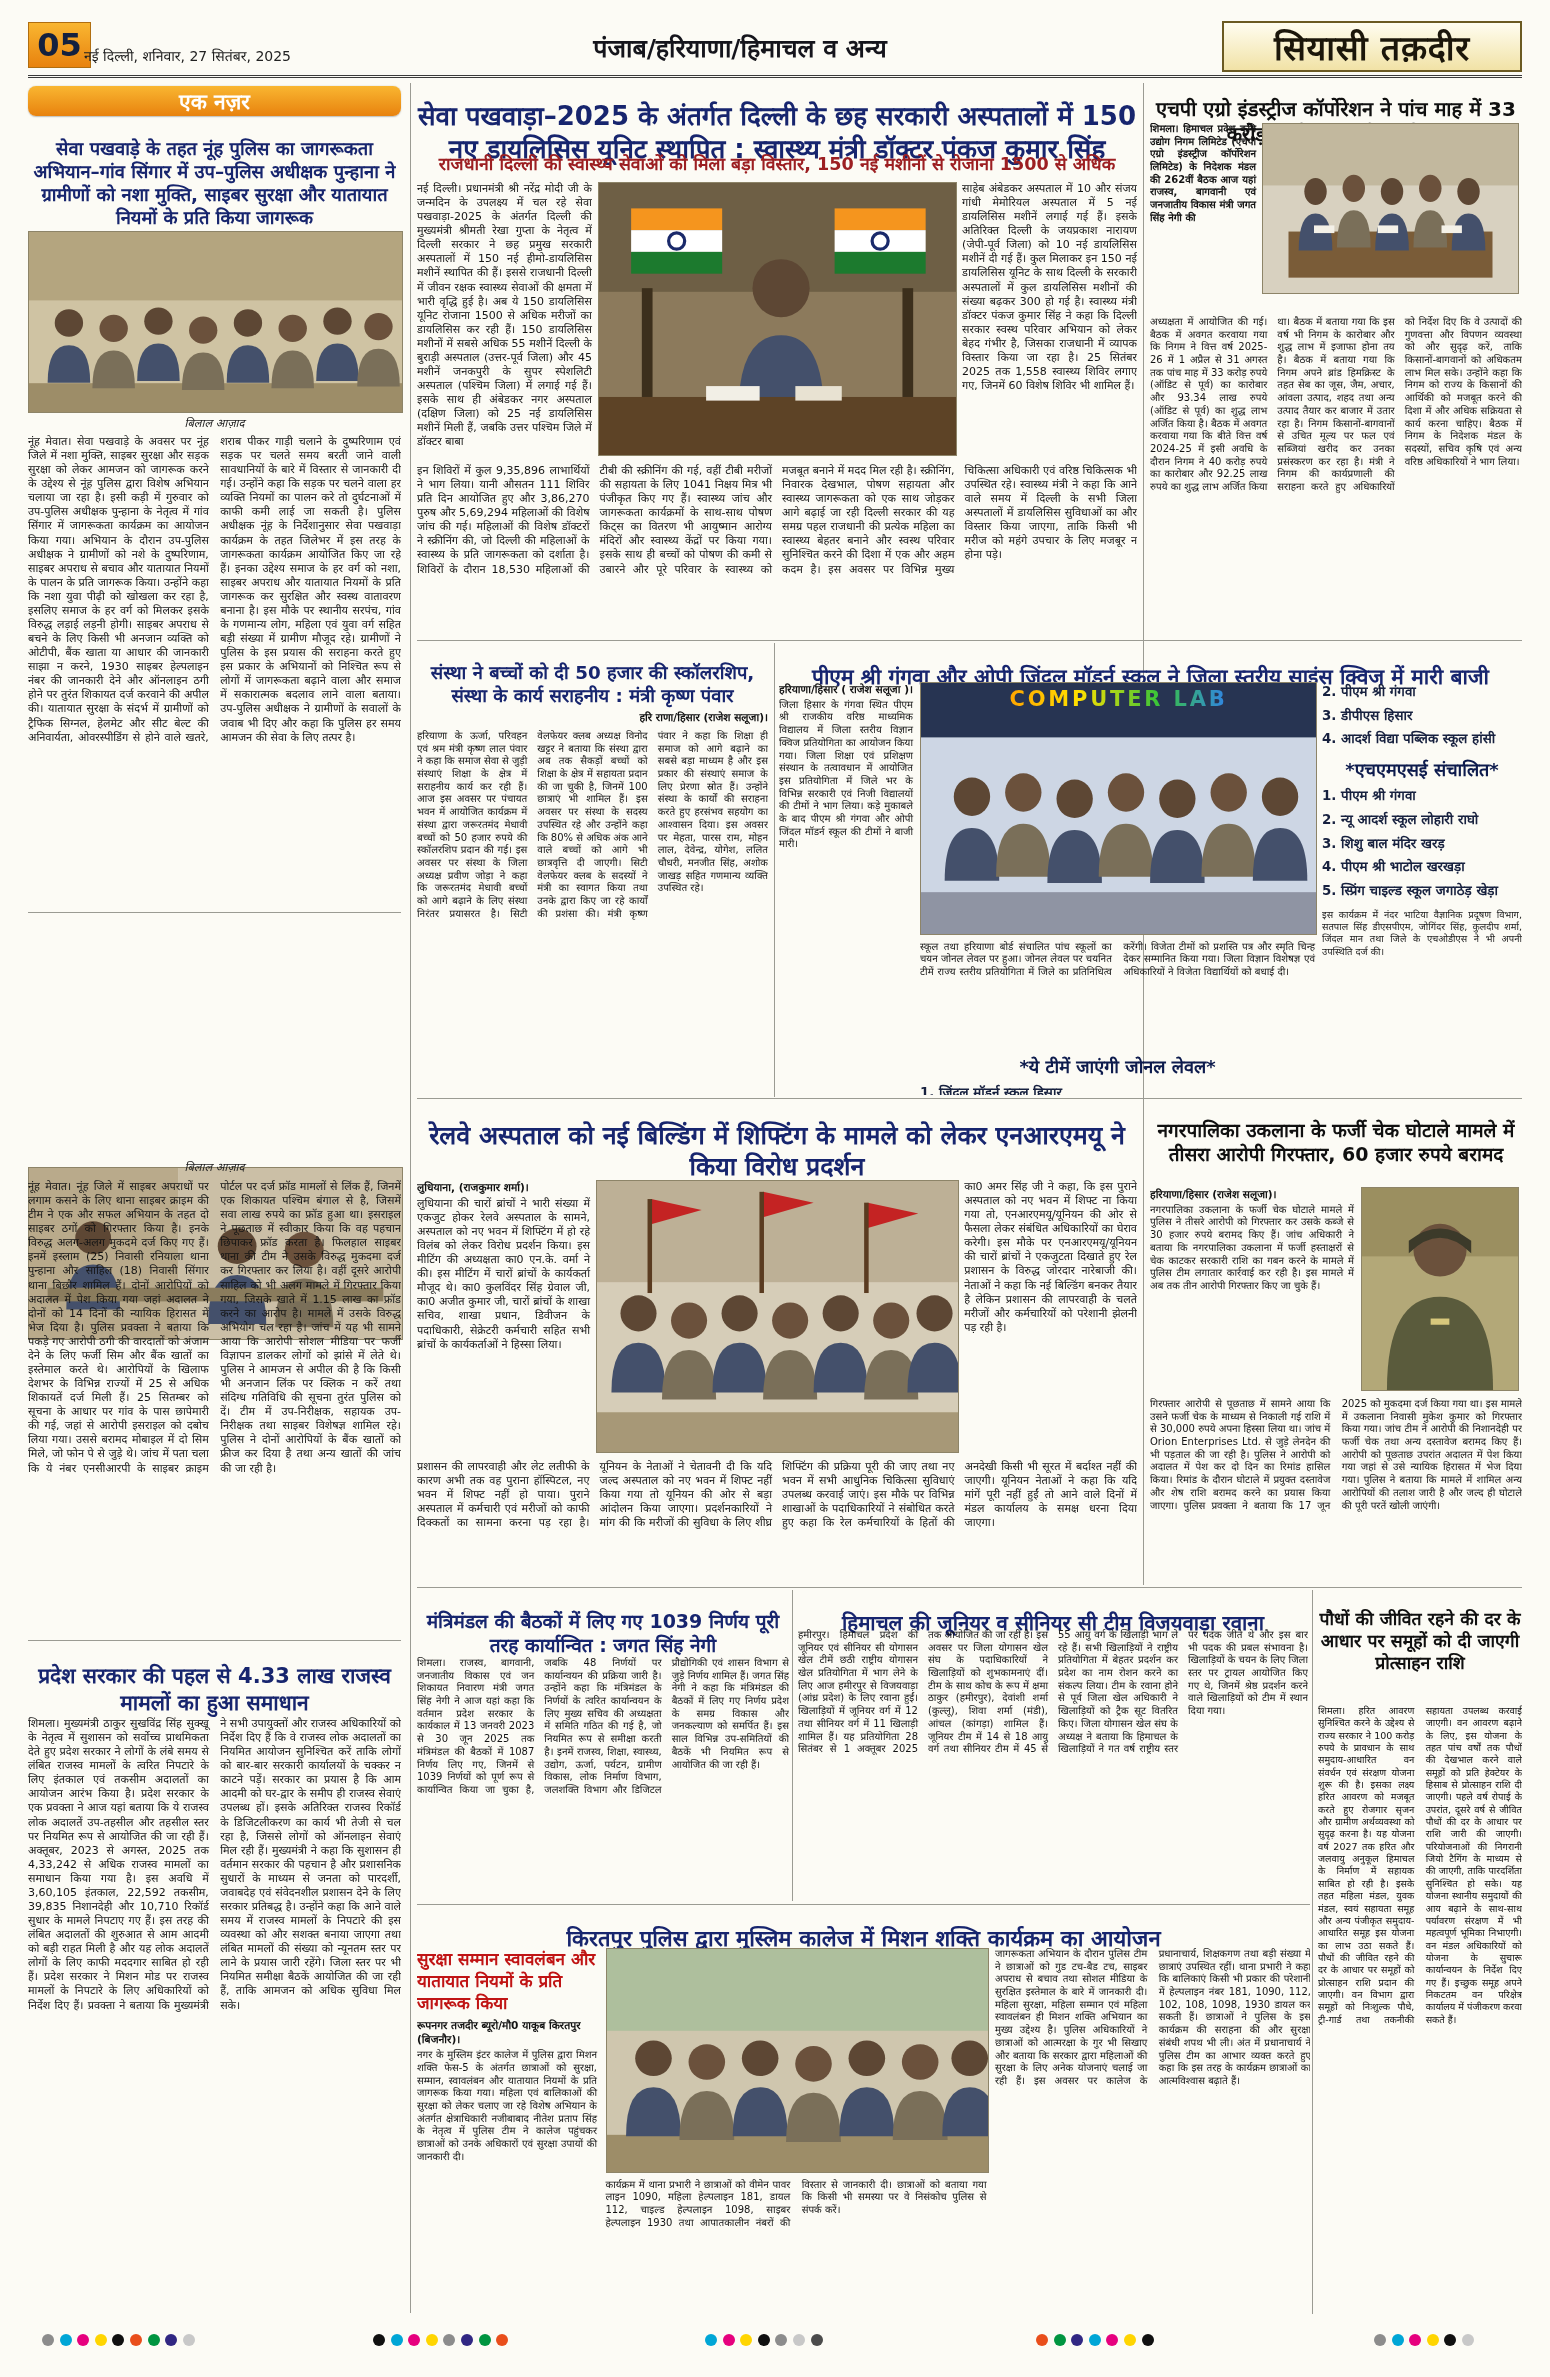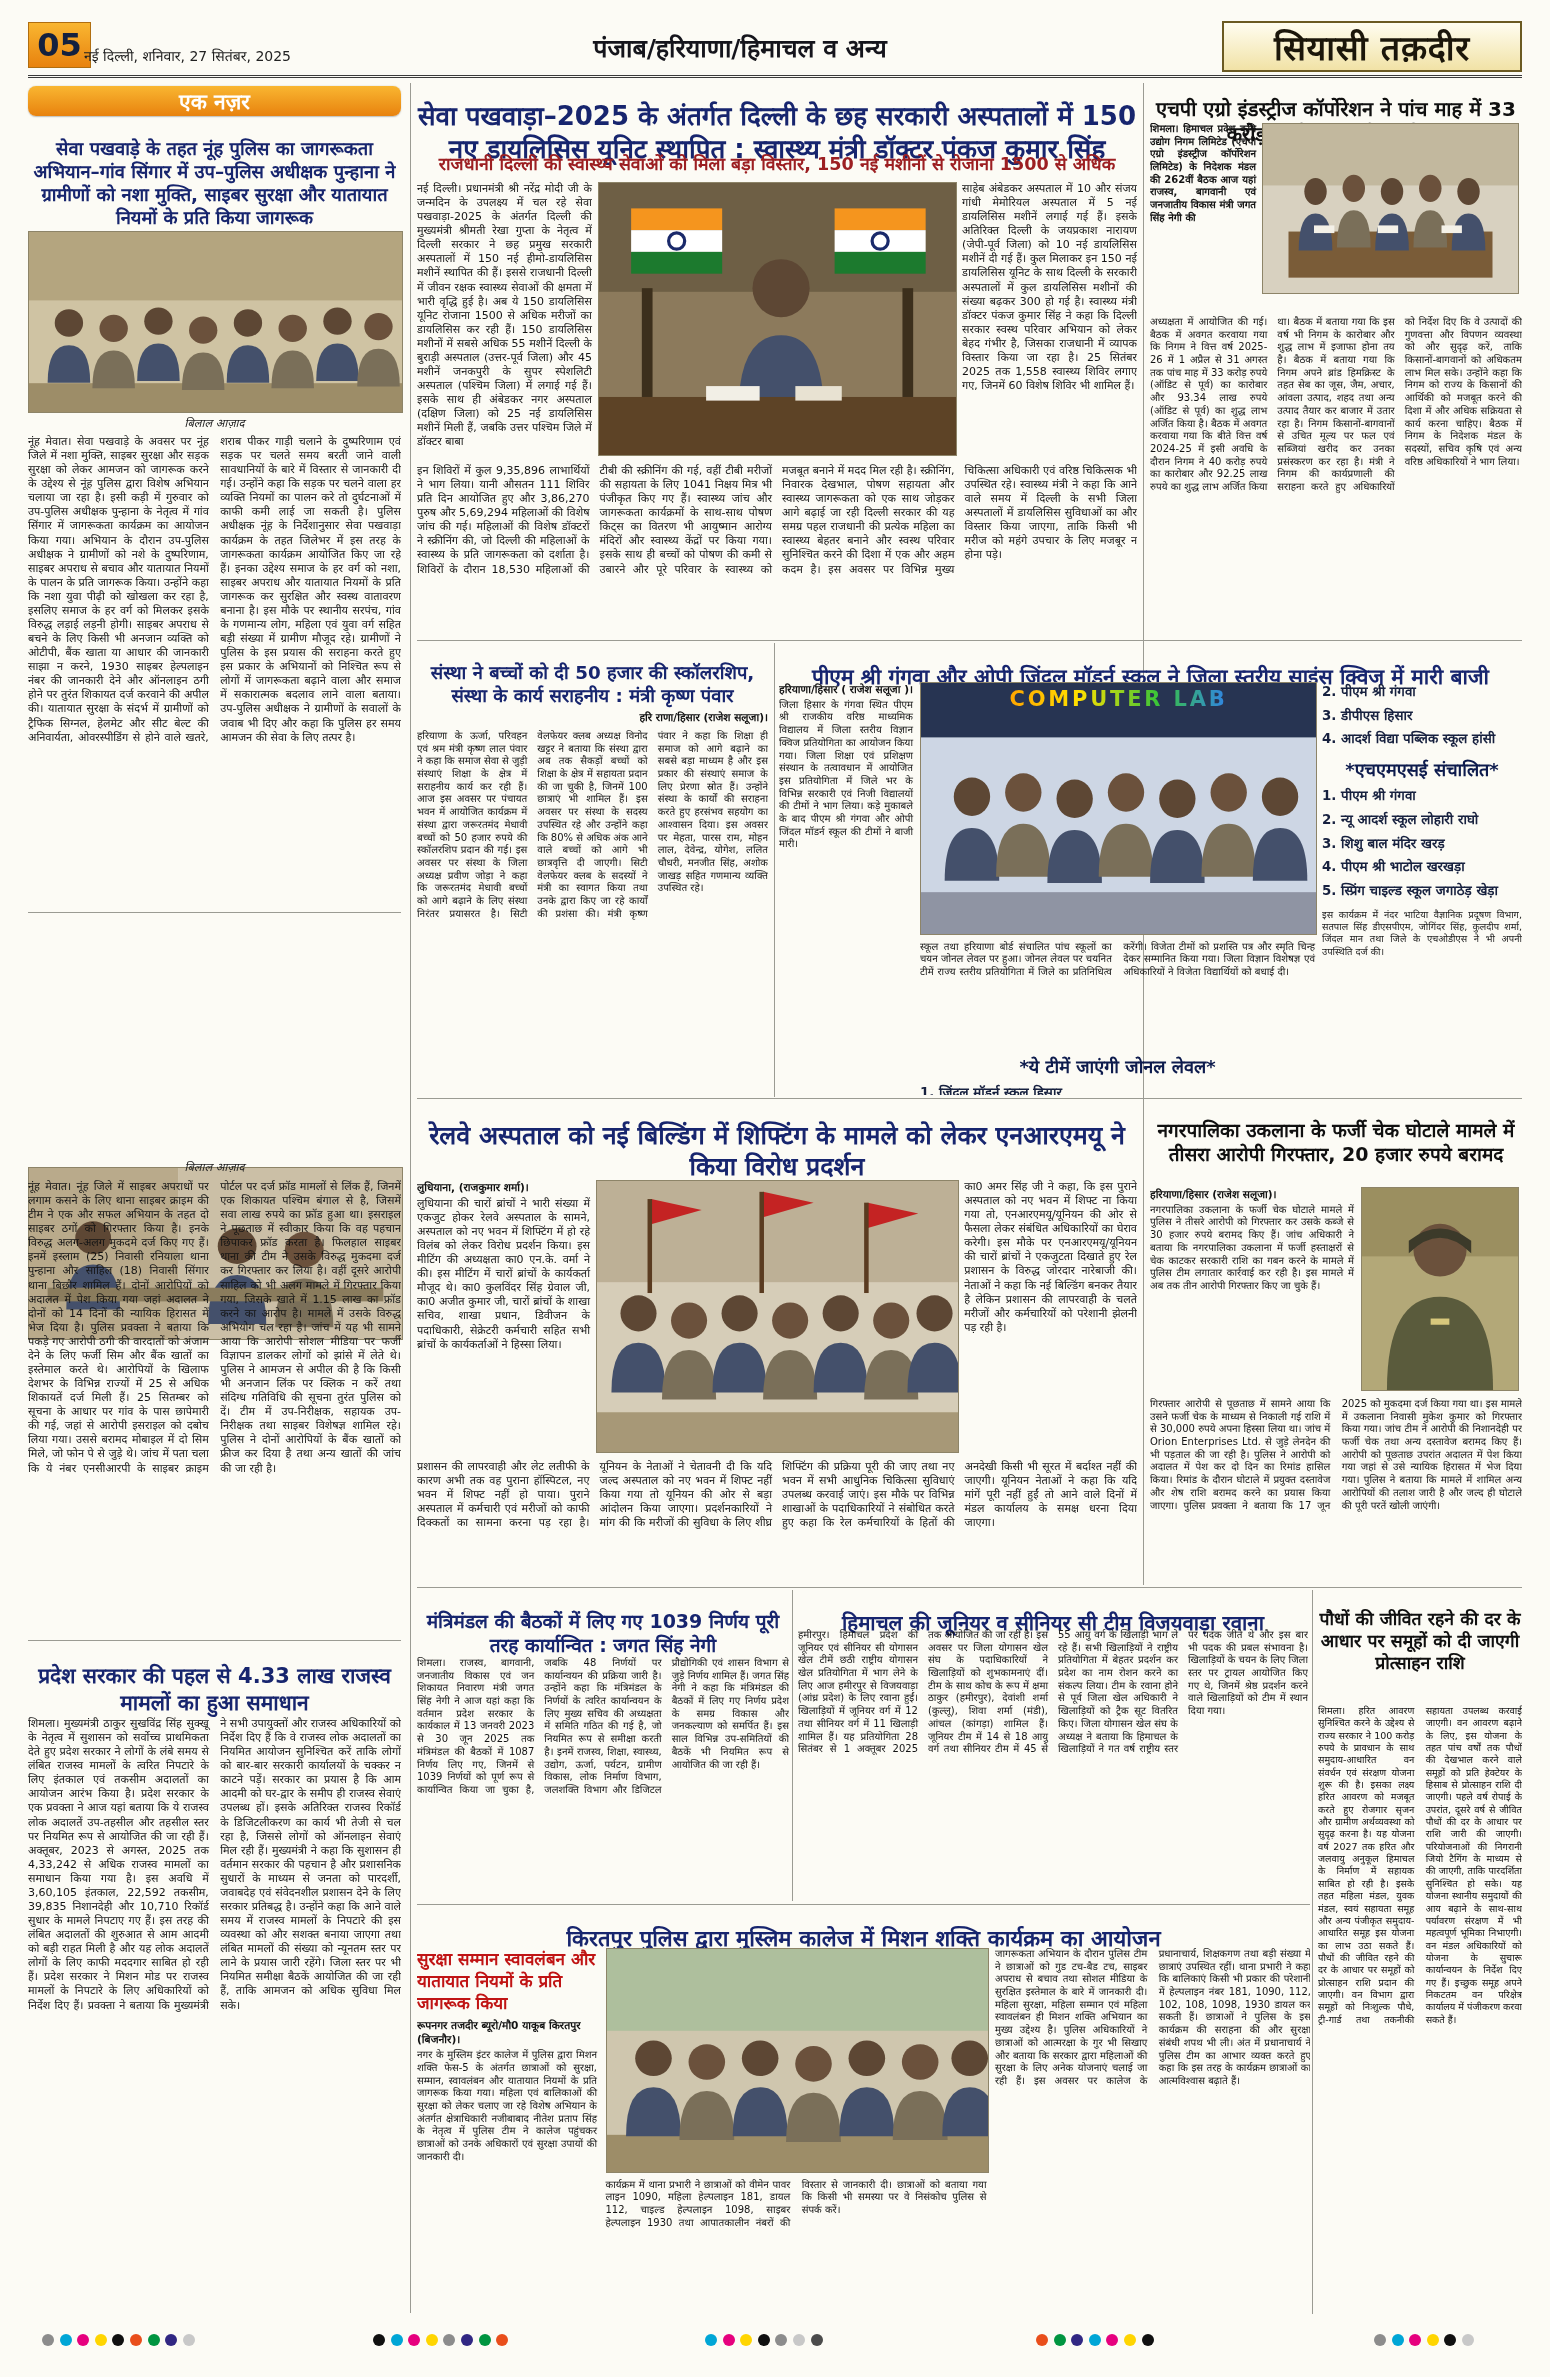--- a/index.html
+++ b/index.html
@@ -264,21 +264,21 @@
           <use href="#person" transform="translate(172,62) scale(1.25)"></use>
           <rect y="128" width="200" height="22" fill="#a79877"></rect>
         </svg>
       </figure>
       <div class="body-txt" style="width:173px;">का0 अमर सिंह जी ने कहा, कि इस पुराने अस्पताल को नए भवन में शिफ्ट ना किया गया तो, एनआरएमयू/यूनियन की ओर से फैसला लेकर संबंधित अधिकारियों का घेराव करेगी। इस मौके पर एनआरएमयू/यूनियन की चारों ब्रांचों ने एकजुटता दिखाते हुए रेल प्रशासन के विरुद्ध जोरदार नारेबाजी की। नेताओं ने कहा कि नई बिल्डिंग बनकर तैयार है लेकिन प्रशासन की लापरवाही के चलते मरीजों और कर्मचारियों को परेशानी झेलनी पड़ रही है।</div>
     </div>
     <div class="abs body-txt cols4" style="left:417px;top:1460px;width:720px;height:121px;">प्रशासन की लापरवाही और लेट लतीफी के कारण अभी तक वह पुराना हॉस्पिटल, नए भवन में शिफ्ट नहीं हो पाया। पुराने अस्पताल में कर्मचारी एवं मरीजों को काफी दिक्कतों का सामना करना पड़ रहा है। यूनियन के नेताओं ने चेतावनी दी कि यदि जल्द अस्पताल को नए भवन में शिफ्ट नहीं किया गया तो यूनियन की ओर से बड़ा आंदोलन किया जाएगा। प्रदर्शनकारियों ने मांग की कि मरीजों की सुविधा के लिए शीघ्र शिफ्टिंग की प्रक्रिया पूरी की जाए तथा नए भवन में सभी आधुनिक चिकित्सा सुविधाएं उपलब्ध करवाई जाएं। इस मौके पर विभिन्न शाखाओं के पदाधिकारियों ने संबोधित करते हुए कहा कि रेल कर्मचारियों के हितों की अनदेखी किसी भी सूरत में बर्दाश्त नहीं की जाएगी। यूनियन नेताओं ने कहा कि यदि मांगें पूरी नहीं हुईं तो आने वाले दिनों में मंडल कार्यालय के समक्ष धरना दिया जाएगा।</div>
   </section>
 
   <section>
-    <h2 class="abs headline blk ctr" style="left:1150px;top:1103px;width:372px;height:79px;font-size:19px;">नगरपालिका उकलाना के फर्जी चेक घोटाले मामले में तीसरा आरोपी गिरफ्तार, 20 हजार रुपये बरामद</h2>
+    <h2 class="abs headline blk ctr" style="left:1150px;top:1103px;width:372px;height:79px;font-size:19px;">नगरपालिका उकलाना के फर्जी चेक घोटाले मामले में तीसरा आरोपी गिरफ्तार, 60 हजार रुपये बरामद</h2>
     <div class="abs flexrow" style="left:1150px;top:1187px;width:372px;height:206px;gap:7px;">
       <div style="width:204px;flex:none;">
         <div class="byline">हरियाणा/हिसार (राजेश सलूजा)।</div>
         <div class="body-sm">नगरपालिका उकलाना के फर्जी चेक घोटाले मामले में पुलिस ने तीसरे आरोपी को गिरफ्तार कर उसके कब्जे से 30 हजार रुपये बरामद किए हैं। जांच अधिकारी ने बताया कि नगरपालिका उकलाना में फर्जी हस्ताक्षरों से चेक काटकर सरकारी राशि का गबन करने के मामले में पुलिस टीम लगातार कार्रवाई कर रही है। इस मामले में अब तक तीन आरोपी गिरफ्तार किए जा चुके हैं।</div>
       </div>
       <figure class="photo" style="width:156px;height:202px;margin:0;flex:none;">
         <svg class="ph-svg" viewBox="0 0 100 130" preserveAspectRatio="none">
           <rect width="100" height="130" fill="#b3a878"></rect>
           <rect width="100" height="44" fill="#9b8f60"></rect>
           <circle cx="50" cy="40" r="17" fill="#6b513c"></circle>

